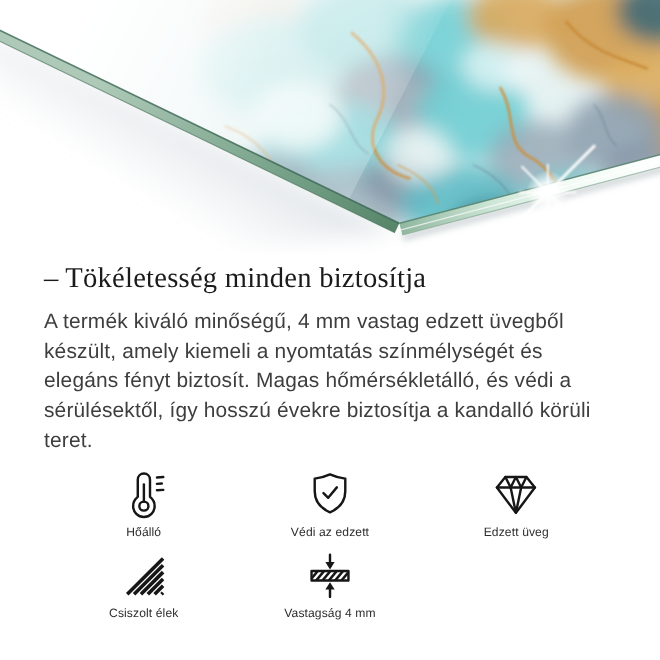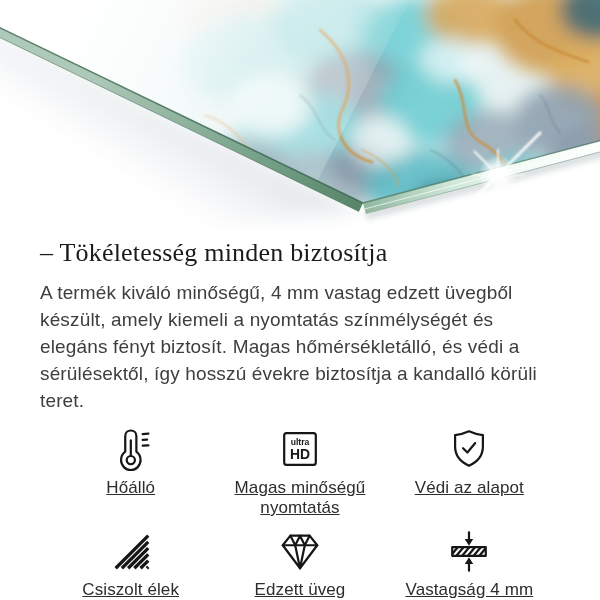--- a/index.html
+++ b/index.html
@@ -15,21 +15,21 @@
   .headline{font-family:"Liberation Serif","DejaVu Serif",serif;font-weight:400;
             font-size:26px;line-height:33px;letter-spacing:.2px;color:#1b1b1b;margin:6px 0 0;}
   .desc{font-size:19px;line-height:27px;letter-spacing:.15px;color:#3e3e3e;
         margin:10px 0 0;max-width:518px;}
 
   
   .features{margin:12px 6px 0;display:grid;grid-template-columns:1fr 1fr 1fr;row-gap:10px;}
   .feature{display:flex;flex-direction:column;align-items:center;text-align:center;}
   .icon-box{height:46px;display:flex;align-items:center;justify-content:center;}
   .icon-box svg{display:block;}
-  .feature-label{margin-top:6px;font-size:17px;color:#2d2d2d;letter-spacing:.1px;text-decoration:underline;}
+  .feature-label{margin-top:6px;font-size:11px;color:#2d2d2d;letter-spacing:.1px;}
 
   .ico{stroke:#161616;fill:none;stroke-width:2.3;stroke-linecap:round;stroke-linejoin:round;}
   .ico-fill{fill:#161616;stroke:none;}
   .hd-text{fill:#161616;font-family:"Liberation Sans",sans-serif;font-weight:700;}
 </style>
 </head>
 <body>
 
 <div class="page">
 
@@ -168,69 +168,59 @@
               <path class="ico" d="M26.8,31.3 L26.8,15"></path>
               <path class="ico" stroke-width="2.1" d="M39.2,8.5 L45.2,8"></path>
               <path class="ico" stroke-width="2.1" d="M39.2,14.5 L43.8,14.2"></path>
               <path class="ico" stroke-width="2.1" d="M39.2,20.5 L45.2,20.2"></path>
             </g>
           </svg>
         </div>
         <div class="feature-label">Hőálló</div>
       </div>
 
-      <div class="feature">
-        <div class="icon-box">
-          <svg width="46" height="46" viewBox="0 0 48 48">
-            <rect class="ico" stroke-width="2.6" x="7.5" y="7.5" width="33" height="33" rx="2.5"></rect>
-            <text class="hd-text" x="24" y="19.5" font-size="9" text-anchor="middle">ultra</text>
-            <text class="hd-text" x="24" y="34" font-size="14.5" text-anchor="middle">HD</text>
-          </svg>
-        </div>
-        <div class="feature-label">Magas minőségű nyomtatás</div>
-      </div>
 
       <div class="feature">
         <div class="icon-box">
           <svg width="46" height="46" viewBox="0 0 48 48">
             <path class="ico" d="M24,5.5 C28.5,7.6 33.5,8.9 38.5,9.5 L38.5,21.5 C38.5,31 32.5,37.8 24,41.5 C15.5,37.8 9.5,31 9.5,21.5 L9.5,9.5 C14.5,8.9 19.5,7.6 24,5.5 Z"></path>
             <path class="ico" stroke-width="2.6" d="M17.8,23.2 L22.3,27.7 L30.5,17.8"></path>
           </svg>
         </div>
-        <div class="feature-label">Védi az alapot</div>
+        <div class="feature-label">Védi az edzett</div>
+      </div>
+
+      <div class="feature">
+        <div class="icon-box">
+          <svg width="46" height="46" viewBox="0 0 48 48">
+            <g class="ico" stroke-width="2">
+              <path d="M14,8 L34,8 L42,18 L24,42 L6,18 Z"></path>
+              <path d="M6,18 L42,18"></path>
+              <path d="M14,8 L19,18 L24,8 L29,18 L34,8"></path>
+              <path d="M19,18 L24,42 L29,18"></path>
+            </g>
+          </svg>
+        </div>
+        <div class="feature-label">Edzett üveg</div>
       </div>
 
       <div class="feature">
         <div class="icon-box">
           <svg width="46" height="46" viewBox="0 0 48 48">
             <g stroke="#161616" stroke-width="3.4" stroke-linecap="butt">
               <path d="M8,42 L42,8"></path>
               <path d="M14.5,42 L42,14.5"></path>
               <path d="M21,42 L42,21"></path>
               <path d="M27.5,42 L42,27.5"></path>
               <path d="M34,42 L42,34"></path>
               <path d="M40.5,42 L42,40.5"></path>
             </g>
           </svg>
         </div>
         <div class="feature-label">Csiszolt élek</div>
-      </div>
-
-      <div class="feature">
-        <div class="icon-box">
-          <svg width="46" height="46" viewBox="0 0 48 48">
-            <g class="ico" stroke-width="2">
-              <path d="M14,8 L34,8 L42,18 L24,42 L6,18 Z"></path>
-              <path d="M6,18 L42,18"></path>
-              <path d="M14,8 L19,18 L24,8 L29,18 L34,8"></path>
-              <path d="M19,18 L24,42 L29,18"></path>
-            </g>
-          </svg>
-        </div>
-        <div class="feature-label">Edzett üveg</div>
       </div>
 
       <div class="feature">
         <div class="icon-box">
           <svg width="46" height="46" viewBox="0 0 48 48">
             <defs>
                 <clipPath id="barClip">
                   <rect x="7" y="20.5" width="34" height="8"></rect>
                 </clipPath>
               </defs>

